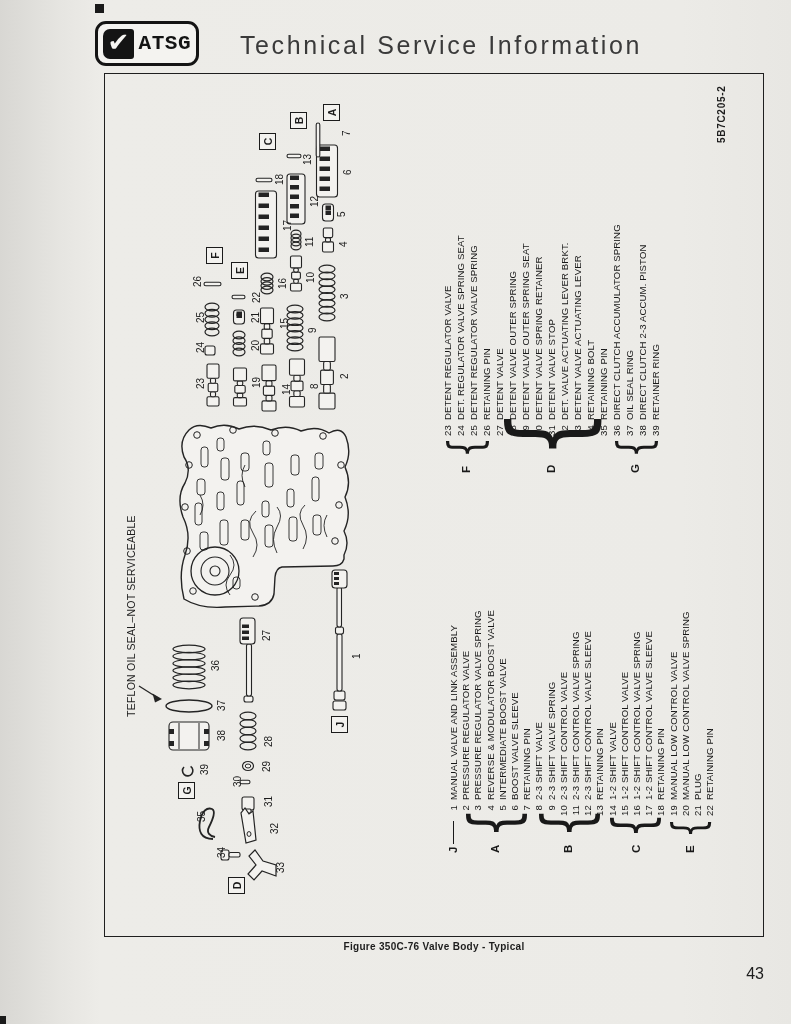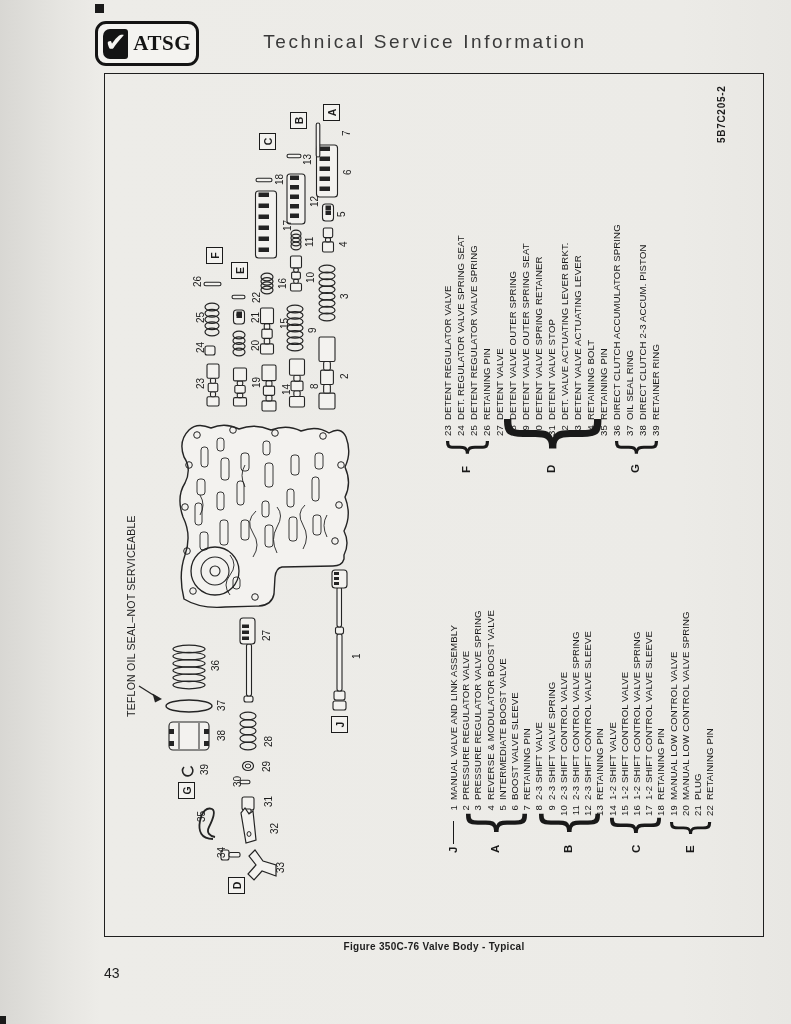--- a/index.html
+++ b/index.html
@@ -8,43 +8,43 @@
     background:linear-gradient(90deg,#d8d7d3 0,#e6e5e1 60px,#edecE8 100px,#ecebe7 86%,#e8e7e3 100%);
     font-family:"Liberation Sans",sans-serif;color:#1d1d1d;
     -webkit-font-smoothing:antialiased;
   }
   .scan-mark{position:absolute;background:#1a1a1a}
   
   .hdr-logo{position:absolute;left:95px;top:21px;width:104px;height:45px;border:3.5px solid #141414;
     border-radius:11px;background:#f4f3f0;display:flex;align-items:center;gap:5px;padding:0 5px;box-sizing:border-box}
   .logo-check{width:32px;height:30px;background:#141414;border-radius:7px 3px 3px 7px;color:#f6f5f2;
     font-weight:bold;font-size:26px;line-height:27px;text-align:center;font-family:"DejaVu Sans",sans-serif}
-  .logo-text{font-weight:bold;font-size:21px;letter-spacing:.5px;color:#141414;font-family:Liberation Serif, serif}
-  .hdr-title{position:absolute;left:240px;top:31px;width:370px;text-align:center;font-size:19px;
+  .logo-text{font-weight:bold;font-size:21px;letter-spacing:.5px;color:#141414;font-family:Liberation Mono, monospace}
+  .hdr-title{position:absolute;left:240px;top:31px;width:370px;text-align:center;font-size:25px;
     letter-spacing:2.6px;color:#3a3a3a;white-space:nowrap}
   
   #main-box{position:absolute;left:104px;top:73px;width:660px;height:864px;border:1.6px solid #1f1f1f;box-sizing:border-box}
   .upright{position:absolute;left:0;top:0;width:861px;height:657px;transform:translateY(861px) rotate(-90deg);transform-origin:0 0}
   .layer{position:absolute;left:0;top:0;width:100%;height:100%}
   
   .plist-row{position:absolute;white-space:nowrap;font-size:9.6px;letter-spacing:.12px;color:#191919}
   .pnum{display:inline-block;width:20px;text-align:right;margin-right:5px}
   .brace{position:absolute;font-family:"DejaVu Sans",sans-serif;color:#191919;transform:scaleX(.72);
     transform-origin:left center;font-weight:400}
   .grp-letter{position:absolute;font-size:11.5px;font-weight:bold;color:#191919}
   .jline{position:absolute;border-top:1.3px solid #191919}
   
   .callout{position:absolute;font-size:10px;color:#1b1b1b}
   .letterbox{position:absolute;width:15px;height:15px;border:1.7px solid #1b1b1b;font-size:10.5px;font-weight:bold;
     display:flex;align-items:center;justify-content:center;background:#f3f2ef;color:#1b1b1b}
   .teflon{position:absolute;font-size:10.5px;letter-spacing:.25px;font-weight:500;white-space:nowrap}
   .docid{position:absolute;font-size:10px;font-weight:bold;letter-spacing:.7px;white-space:nowrap}
   
   .caption{position:absolute;left:104px;top:941px;width:660px;text-align:center;font-size:10px;font-weight:bold;letter-spacing:.3px}
-  .pageno{position:absolute;left:104px;top:965px;width:660px;text-align:left;font-size:14px}
+  .pageno{position:absolute;left:104px;top:965px;width:660px;text-align:right;font-size:16px}
 </style>
 </head>
 <body>
 
 <div class="scan-mark" style="left:95px;top:4px;width:9px;height:9px"></div>
 <div class="scan-mark" style="left:0;top:1016px;width:6px;height:8px"></div>
 
 <div class="hdr-logo">
   <span class="logo-check">✔</span>
   <span class="logo-text">ATSG</span>

